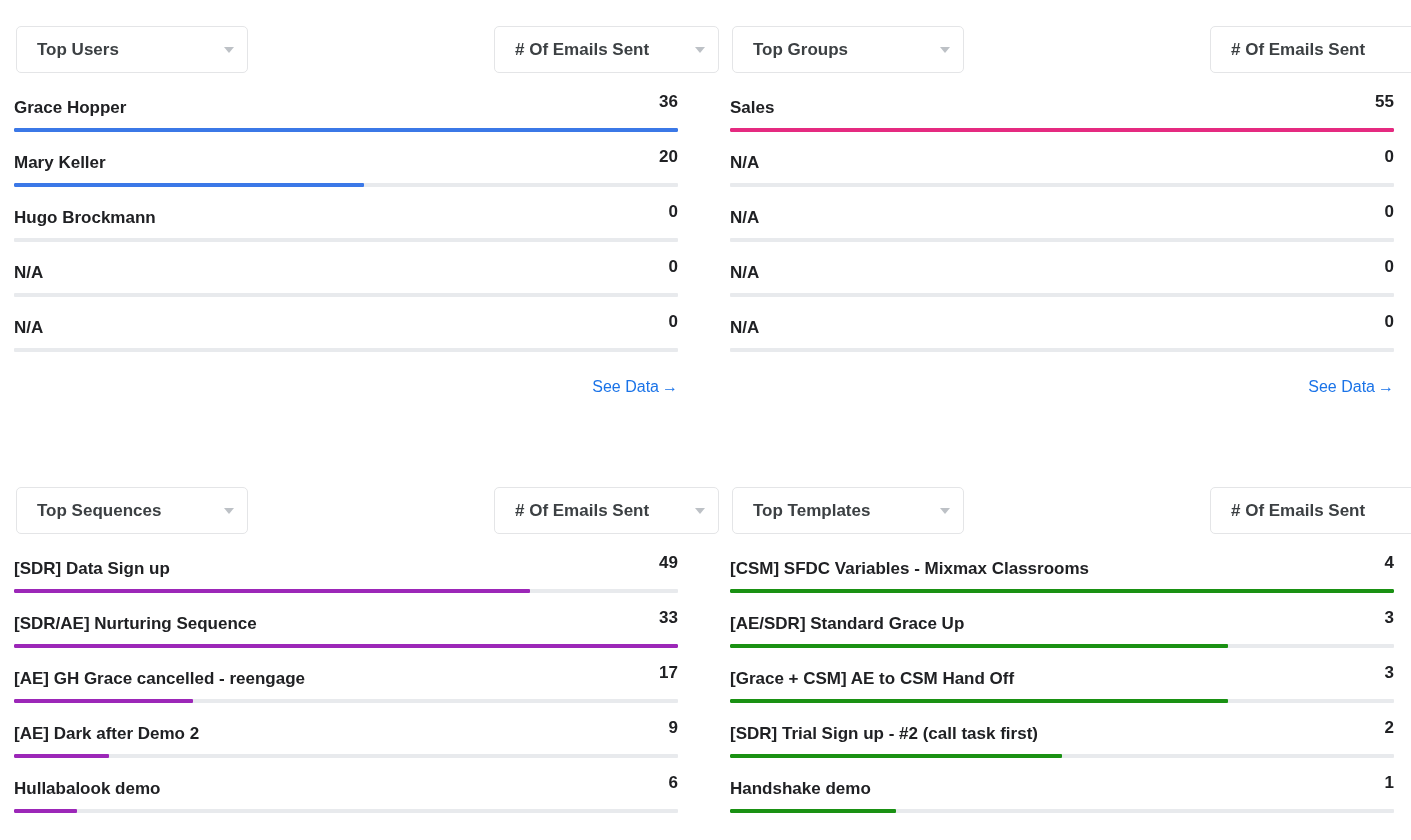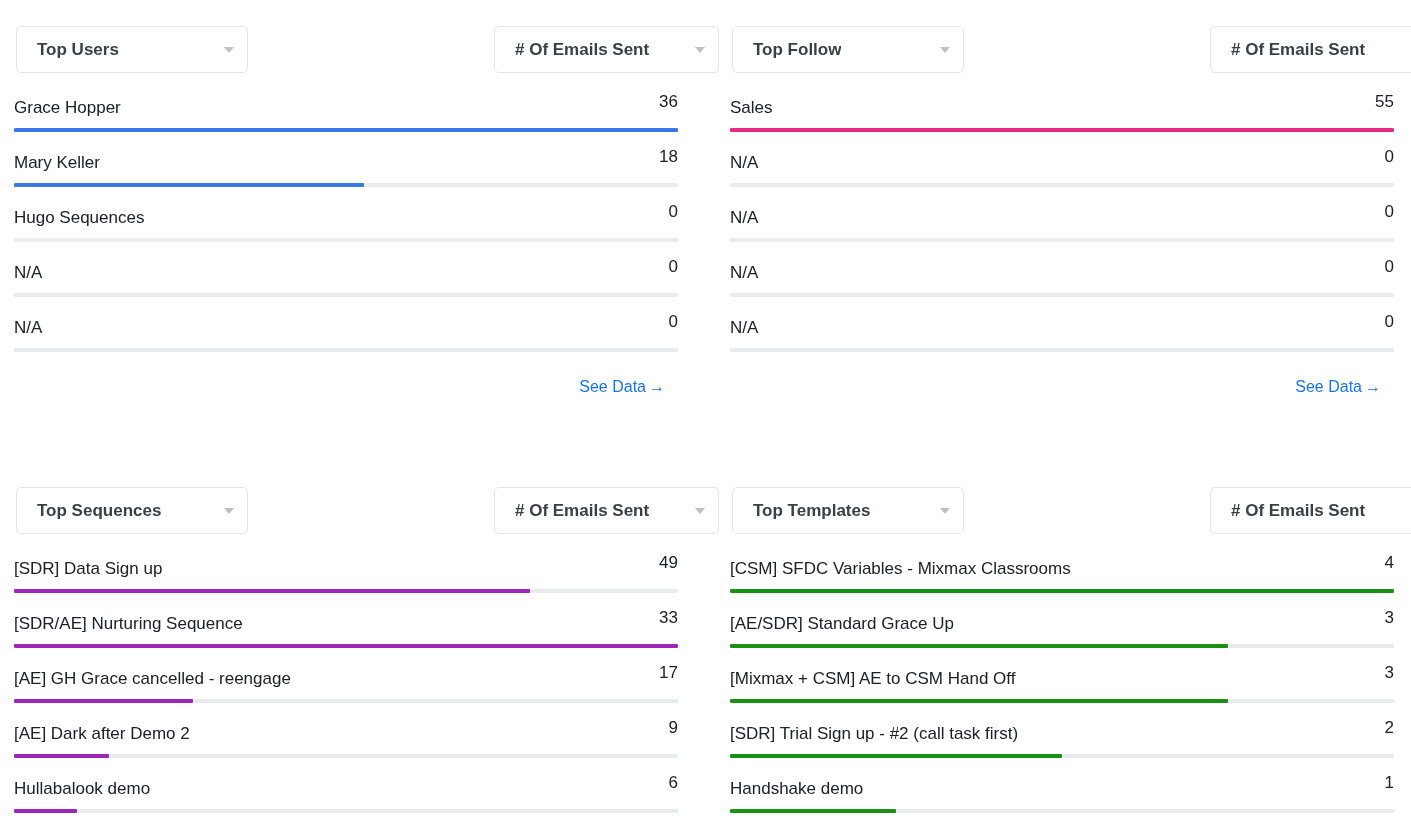--- a/index.html
+++ b/index.html
@@ -70,20 +70,21 @@
     margin-left: 10px;
     border-left: 5px solid transparent;
     border-right: 5px solid transparent;
     border-top: 6px solid #bdc1c6;
   }
 
   
   .rows {
     position: relative;
     padding-top: 13px;
+    font-weight: bold;
   }
   .row {
     position: relative;
     height: 55px;
     padding: 0 14px;
     box-sizing: border-box;
   }
   .row-top {
     position: relative;
     height: 41px;
@@ -123,21 +124,21 @@
     top: 0;
     bottom: 0;
     width: 0;
     border-radius: 1px;
   }
 
   
   .see-data-wrap {
     position: relative;
     height: 40px;
-    padding: 0 27px;
+    padding: 0 14px;
     text-align: right;
   }
   .see-data {
     display: inline-block;
     margin-top: 16px;
     font-size: 16px;
     color: #1a73e8;
     text-decoration: none;
     cursor: pointer;
     white-space: nowrap;
@@ -166,29 +167,29 @@
             <div class="row-label">Grace Hopper</div>
             <div class="row-value">36</div>
           </div>
           <div class="track" style="background: rgb(232, 234, 237);">
             <div class="fill" style="width: 100%; background: rgb(59, 120, 231);"></div>
           </div>
         </div>
         <div class="row">
           <div class="row-top">
             <div class="row-label">Mary Keller</div>
-            <div class="row-value">18</div>
+            <div class="row-value">20</div>
           </div>
           <div class="track" style="background: rgb(232, 234, 237);">
             <div class="fill" style="width: 52.7778%; background: rgb(59, 120, 231);"></div>
           </div>
         </div>
         <div class="row">
           <div class="row-top">
-            <div class="row-label">Hugo Sequences</div>
+            <div class="row-label">Hugo Brockmann</div>
             <div class="row-value">0</div>
           </div>
           <div class="track" style="background: rgb(232, 234, 237);">
             <div class="fill" style="width: 0%; background: rgb(59, 120, 231);"></div>
           </div>
         </div>
         <div class="row">
           <div class="row-top">
             <div class="row-label">N/A</div>
             <div class="row-value">0</div>
@@ -210,21 +211,21 @@
     <div class="see-data-wrap">
       <a class="see-data">
         <span>See Data</span><span class="arrow">→</span>
       </a>
     </div>
   </section>
 
   <section class="panel panel-tr">
     <div class="panel-head">
       <div class="select select-metric">
-        <span class="select-label">Top Follow</span>
+        <span class="select-label">Top Groups</span>
         <span class="caret"></span>
       </div>
       <div class="select select-scope">
         <span class="select-label"># Of Emails Sent</span>
         <span class="caret"></span>
       </div>
     </div>
     <div class="rows">
         <div class="row">
           <div class="row-top">
@@ -364,21 +365,21 @@
           <div class="row-top">
             <div class="row-label">[AE/SDR] Standard Grace Up</div>
             <div class="row-value">3</div>
           </div>
           <div class="track" style="background: rgb(232, 234, 237);">
             <div class="fill" style="width: 75%; background: rgb(26, 145, 19);"></div>
           </div>
         </div>
         <div class="row">
           <div class="row-top">
-            <div class="row-label">[Mixmax + CSM] AE to CSM Hand Off</div>
+            <div class="row-label">[Grace + CSM] AE to CSM Hand Off</div>
             <div class="row-value">3</div>
           </div>
           <div class="track" style="background: rgb(232, 234, 237);">
             <div class="fill" style="width: 75%; background: rgb(26, 145, 19);"></div>
           </div>
         </div>
         <div class="row">
           <div class="row-top">
             <div class="row-label">[SDR] Trial Sign up - #2 (call task first)</div>
             <div class="row-value">2</div>

